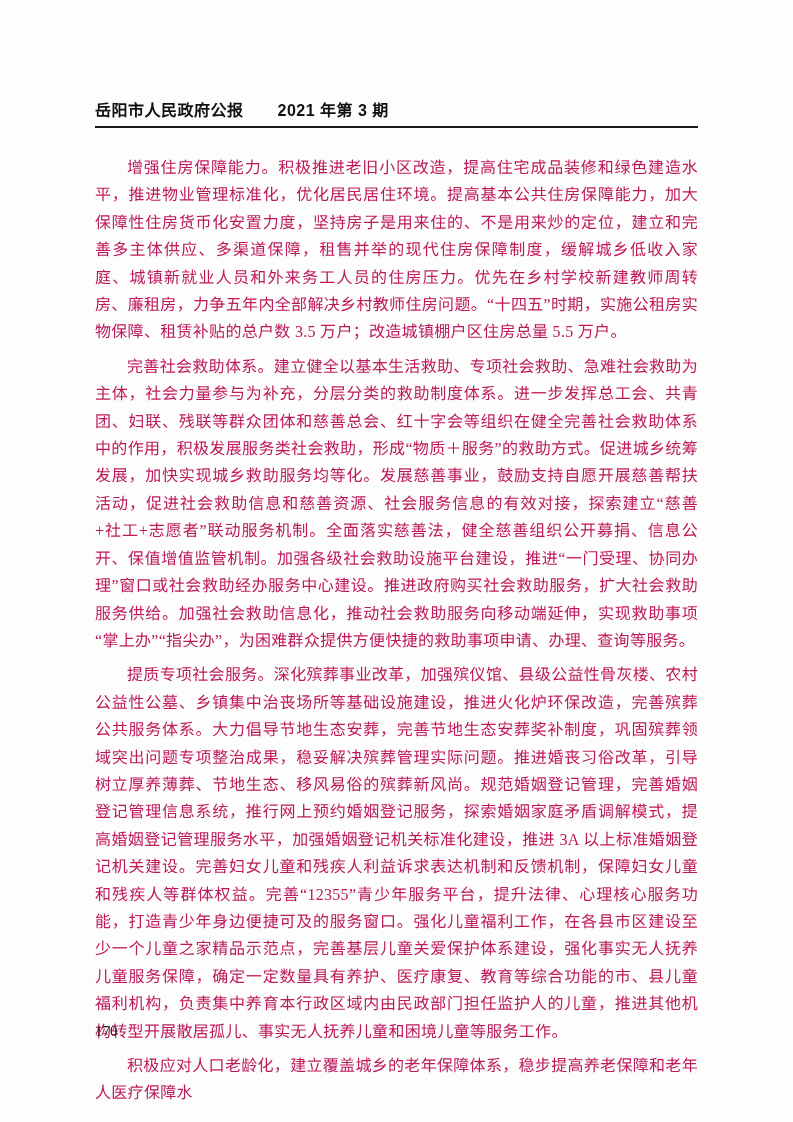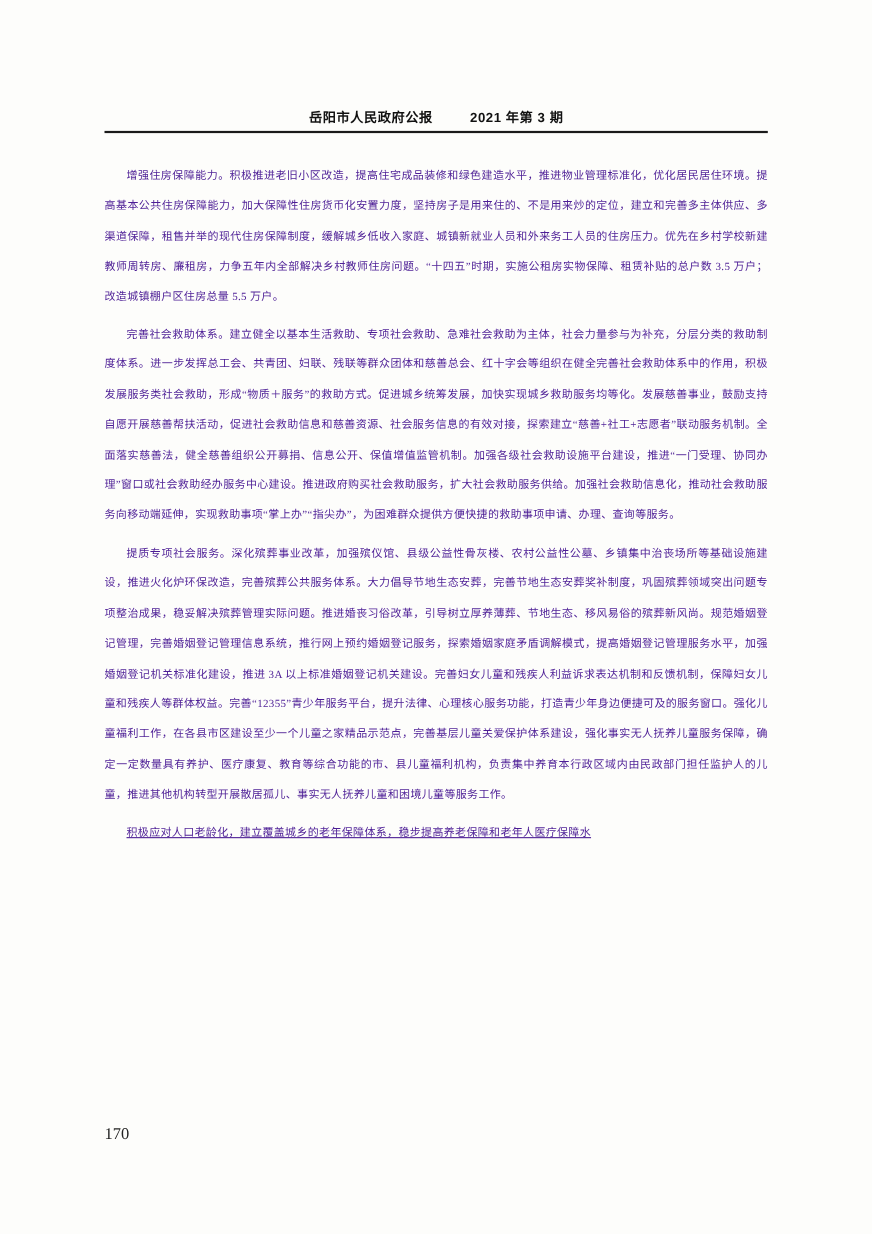--- a/index.html
+++ b/index.html
@@ -23,51 +23,49 @@
     top: 97px;
     width: 603px;
   }
   .page-header {
     display: flex;
     align-items: baseline;
     border-bottom: 2px solid #1a1a1a;
     padding-bottom: 5px;
     font-family: "Liberation Sans", "DejaVu Sans", sans-serif;
     font-weight: 600;
-    font-size: 12px;
+    font-size: 16px;
     letter-spacing: 0.5px;
     color: #111111;
-    justify-content: center;
   }
   .header-issue {
     margin-left: 34px;
   }
   .page-body {
     margin-top: 26px;
   }
   .body-paragraph {
     margin: 0 0 7px 0;
-    font-size: 10px;
+    font-size: 16px;
     line-height: 27.4px;
     text-align: justify;
     text-indent: 2em;
     letter-spacing: 0.3px;
-    color: #4c1d95;
+    color: #be185d;
   }
   .section-heading {
     margin: 25px 0 17px 0;
     font-size: 16px;
     font-weight: 500;
     text-align: center;
     letter-spacing: 0.5px;
     color: #151515;
   }
   .closing-paragraph {
     margin-bottom: 0;
-    text-decoration: underline;
   }
   .page-footer {
     position: absolute;
     left: 95px;
     top: 1022px;
   }
   .page-number {
     font-size: 15px;
     color: #222222;
     font-family: "Liberation Serif", "DejaVu Serif", serif;

